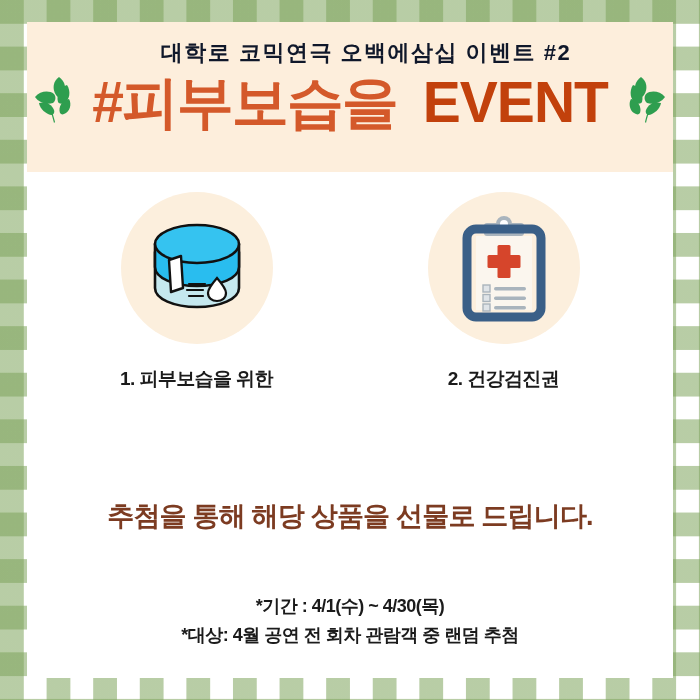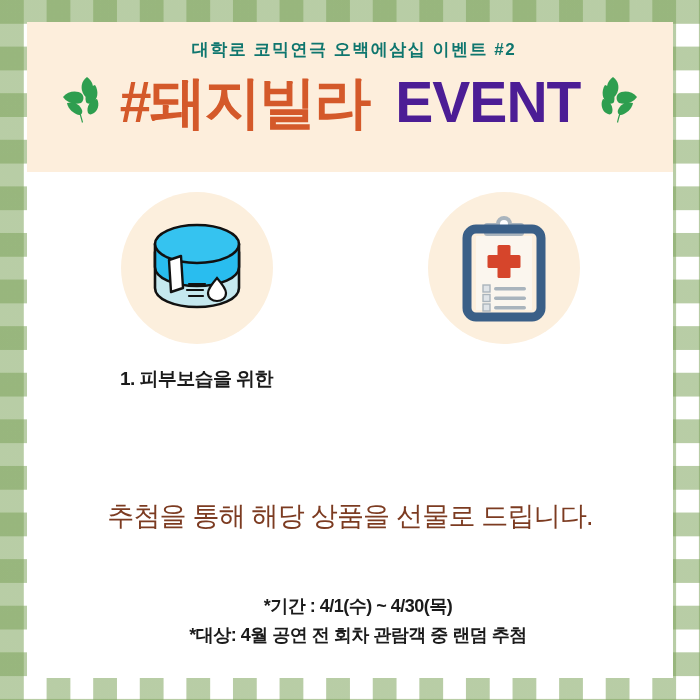--- a/index.html
+++ b/index.html
@@ -42,26 +42,26 @@
     position: absolute;
     left: 0;
     top: 0;
     width: 646px;
     height: 150px;
     background: #fdeedc;
   }
 
   .eyebrow {
     position: absolute;
-    left: 4px;
+    left: 16px;
     top: 16px;
     width: 646px;
     text-align: center;
-    color: #0f766e;
-    font-size: 17px;
+    color: #0f172a;
+    font-size: 22px;
     font-weight: bold;
     letter-spacing: 1.5px;
     white-space: nowrap;
   }
 
   .title-row {
     position: absolute;
     left: 0;
     top: 52px;
     width: 646px;
@@ -73,21 +73,21 @@
 
   .headline {
     font-size: 57px;
     font-weight: bold;
     line-height: 1;
     letter-spacing: -2px;
     white-space: nowrap;
     font-family: "Liberation Sans", "DejaVu Sans", sans-serif;
   }
   .headline .hash-part { color: #d4592a; }
-  .headline .event-part { color: #4c1d95; letter-spacing: -1px; margin-left: 26px; }
+  .headline .event-part { color: #c2410c; letter-spacing: -1px; margin-left: 26px; }
 
   .leaf-sprig { flex: 0 0 auto; }
   .leaf-sprig.right { transform: scaleX(-1); }
 
   
   .items {
     position: absolute;
     left: 0;
     top: 170px;
     width: 646px;
@@ -130,31 +130,31 @@
     color: #d4542a;
     font-size: 27px;
     font-weight: bold;
     letter-spacing: -0.8px;
     line-height: 1.35;
     white-space: nowrap;
   }
   .promo-line-2 {
     color: #7c3b21;
     font-size: 27px;
-    font-weight: normal;
+    font-weight: bold;
     letter-spacing: -0.8px;
     line-height: 1.35;
     white-space: nowrap;
     margin-top: 4px;
   }
 
   
   .fineprint {
     position: absolute;
-    left: 8px;
+    left: 0;
     top: 570px;
     width: 646px;
     text-align: center;
     color: #1b1b1b;
   }
   .fineprint div {
     font-size: 18px;
     font-weight: bold;
     letter-spacing: -0.5px;
     line-height: 1.6;
@@ -180,21 +180,21 @@
               <path d="M23 27 C17 29 9 27 5 21 C10 15 19 14 24 18 C26 20 26 25 23 27 Z"></path>
               <path d="M26 19 C22 13 23 5 29 1 C35 5 37 13 33 19 C31 22 28 22 26 19 Z"></path>
               <path d="M28 26 C26 19 30 11 37 9 C41 15 40 24 34 27 C32 28 29 28 28 26 Z"></path>
               <path d="M21 39 C16 38 10 33 9 27 C15 25 22 28 24 34 C25 37 23 39 21 39 Z"></path>
               <path d="M30 37 C28 31 32 24 39 23 C42 28 40 36 34 38 C32 39 31 38 30 37 Z"></path>
             </g>
           </svg>
         </span>
 
         <span class="headline">
-          <span class="hash-part">#돼지빌라</span><span class="event-part">EVENT</span>
+          <span class="hash-part">#피부보습을</span><span class="event-part">EVENT</span>
         </span>
 
         <span class="leaf-sprig right">
           <svg width="48" height="50" viewBox="0 0 48 50" aria-hidden="true">
             <g fill="#2e9e4f">
               <path d="M24 47 C22 38 19 30 13 24 C12 23 13 22 14 23 C20 29 23 37 25 46 Z"></path>
               <path d="M23 27 C17 29 9 27 5 21 C10 15 19 14 24 18 C26 20 26 25 23 27 Z"></path>
               <path d="M26 19 C22 13 23 5 29 1 C35 5 37 13 33 19 C31 22 28 22 26 19 Z"></path>
               <path d="M28 26 C26 19 30 11 37 9 C41 15 40 24 34 27 C32 28 29 28 28 26 Z"></path>
               <path d="M21 39 C16 38 10 33 9 27 C15 25 22 28 24 34 C25 37 23 39 21 39 Z"></path>
@@ -253,20 +253,21 @@
               <rect x="29" y="71" width="7" height="7" fill="#dfe4e8" stroke="#aab4bc" stroke-width="1.4"></rect>
               <rect x="40" y="73" width="32" height="3.4" rx="1.7" fill="#a9b4bd"></rect>
               <rect x="29" y="80.5" width="7" height="7" fill="#dfe4e8" stroke="#aab4bc" stroke-width="1.4"></rect>
               <rect x="40" y="82.5" width="32" height="3.4" rx="1.7" fill="#a9b4bd"></rect>
               <rect x="29" y="90" width="7" height="7" fill="#dfe4e8" stroke="#aab4bc" stroke-width="1.4"></rect>
               <rect x="40" y="92" width="32" height="3.4" rx="1.7" fill="#a9b4bd"></rect>
             </g>
           </svg>
         </div>
         <div class="item-caption">
+          <div>2. 건강검진권</div>
         </div>
       </div>
 
     </div>
 
     <div class="promo">
       <div class="promo-line-2">추첨을 통해 해당 상품을 선물로 드립니다.</div>
     </div>
 
     <div class="fineprint">

